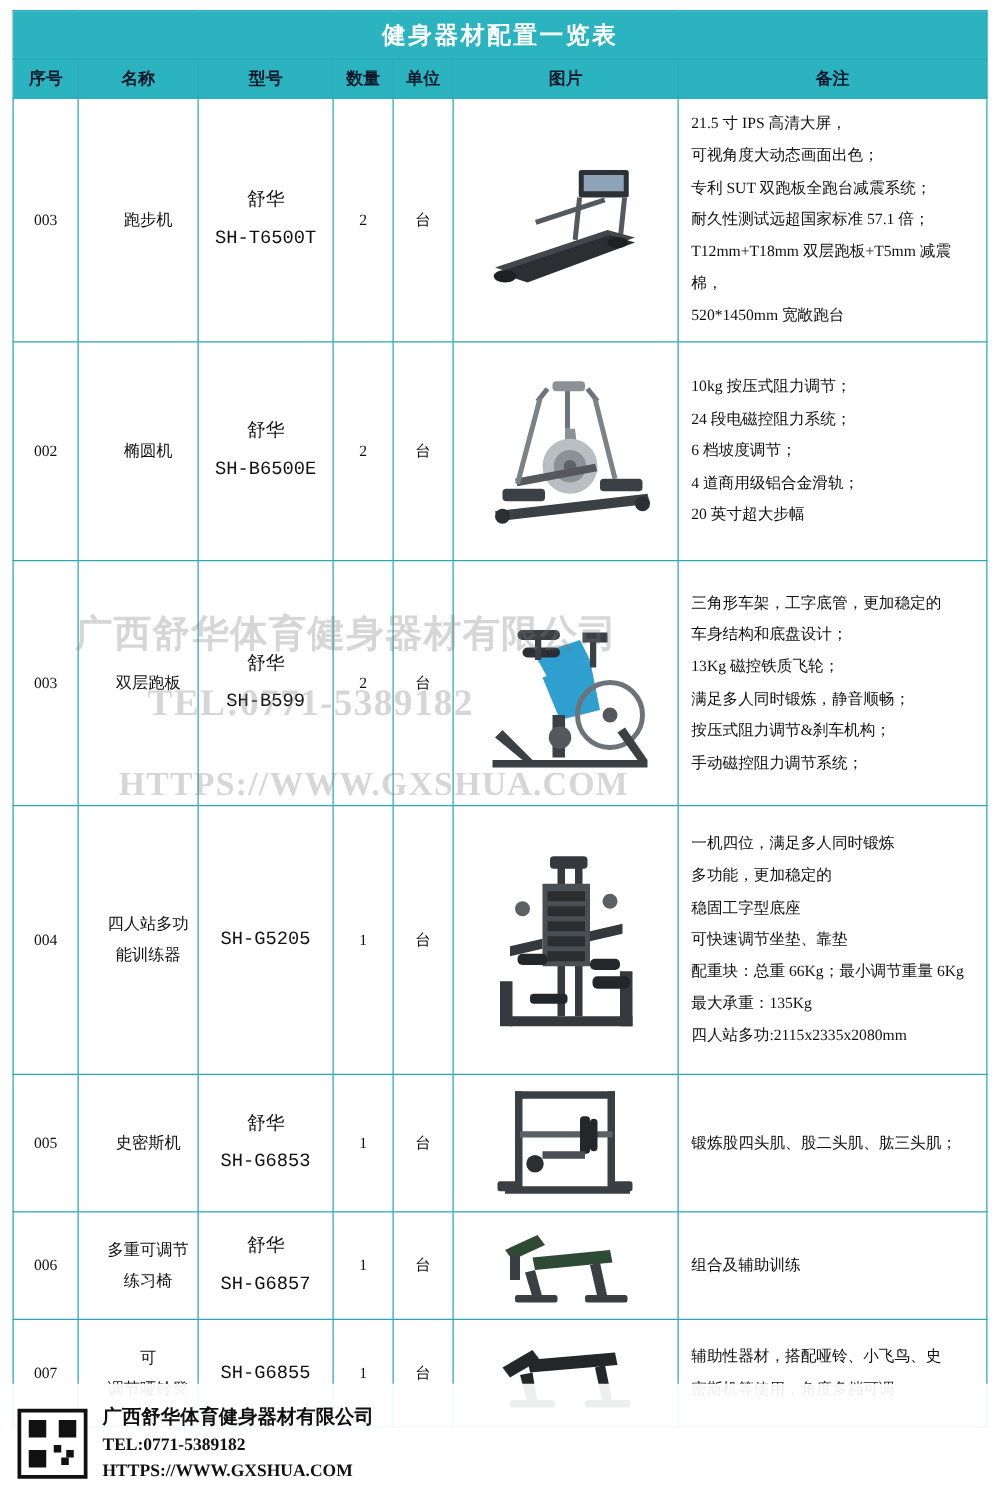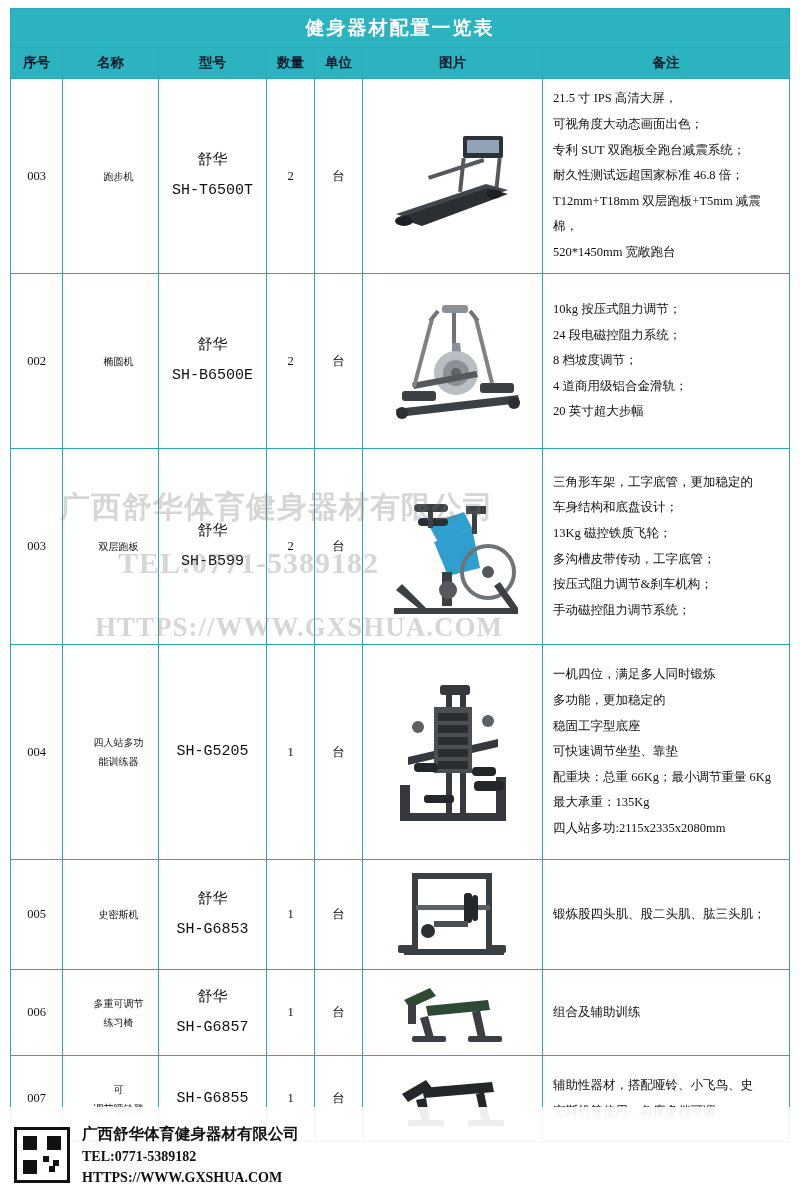--- a/index.html
+++ b/index.html
@@ -33,21 +33,21 @@
   }
   .c-no{width:52px;}
   .c-name{width:96px;}
   .c-model{width:108px;}
   .c-qty{width:48px;}
   .c-unit{width:48px;}
   .c-img{width:180px;}
   .c-remark{width:auto;}
 
   td.cell{font-size:12.5px;color:#111;text-align:center;padding:4px 2px;}
-  td.cell.name{font-size:10px;line-height:1.9;padding-left:18px;}
+  td.cell.name{font-size:13px;line-height:1.9;padding-left:18px;}
   td.cell.model{font-size:15px;line-height:2.0;font-family:Liberation Mono, monospace;}
   td.remark{
     text-align:left;
     font-size:12.5px;
     line-height:2.05;
     padding:6px 10px;
     color:#111;
   }
   td.imgcell{padding:4px 0;text-align:center;}
   .imgbox{width:170px;margin:0 auto;display:block;}
@@ -139,21 +139,21 @@
               <ellipse cx="36" cy="107" rx="9" ry="5" fill="#1e2124"></ellipse>
               <ellipse cx="126" cy="80" rx="8" ry="4.5" fill="#1e2124"></ellipse>
               <rect x="60" y="62" width="58" height="4" fill="#55595e" transform="rotate(-18 60 62)"></rect>
             </g>
           </svg>
         </td>
         <td class="remark">
           <div>21.5 寸  IPS 高清大屏，</div>
           <div>可视角度大动态画面出色；</div>
           <div>专利 SUT 双跑板全跑台减震系统；</div>
-          <div>耐久性测试远超国家标准 46.8 倍；</div>
+          <div>耐久性测试远超国家标准 57.1 倍；</div>
           <div>T12mm+T18mm 双层跑板+T5mm 减震棉，</div>
           <div>520*1450mm 宽敞跑台</div>
         </td>
       </tr>
 
       <tr style="height:175px;">
         <td class="cell">002</td>
         <td class="cell name">椭圆机</td>
         <td class="cell model">
           <div>舒华</div>
@@ -186,21 +186,21 @@
             </g>
             <g stroke="#7d8287" stroke-width="4" fill="none">
               <path d="M64 28 L46 96"></path>
               <path d="M108 28 L124 92"></path>
             </g>
           </svg>
         </td>
         <td class="remark">
           <div>10kg 按压式阻力调节；</div>
           <div>24 段电磁控阻力系统；</div>
-          <div>8 档坡度调节；</div>
+          <div>6 档坡度调节；</div>
           <div>4 道商用级铝合金滑轨；</div>
           <div>20 英寸超大步幅</div>
         </td>
       </tr>
 
       <tr style="height:196px;">
         <td class="cell">003</td>
         <td class="cell name">双层跑板</td>
         <td class="cell model">
           <div>舒华</div>
@@ -228,21 +228,21 @@
               <path d="M132 110 L150 136 L142 136 L126 114 Z"></path>
               <rect x="74" y="100" width="10" height="34"></rect>
               <circle cx="80" cy="118" r="9" fill="#55595e"></circle>
             </g>
           </svg>
         </td>
         <td class="remark">
           <div>三角形车架，工字底管，更加稳定的</div>
           <div>车身结构和底盘设计；</div>
           <div>13Kg 磁控铁质飞轮；</div>
-          <div>多沟槽皮带传动，工字底管；</div>
+          <div>满足多人同时锻炼，静音顺畅；</div>
           <div>按压式阻力调节&amp;刹车机构；</div>
           <div>手动磁控阻力调节系统；</div>
         </td>
       </tr>
 
       <tr style="height:215px;">
         <td class="cell">004</td>
         <td class="cell name">
           <div>四人站多功</div>
           <div>能训练器</div>

